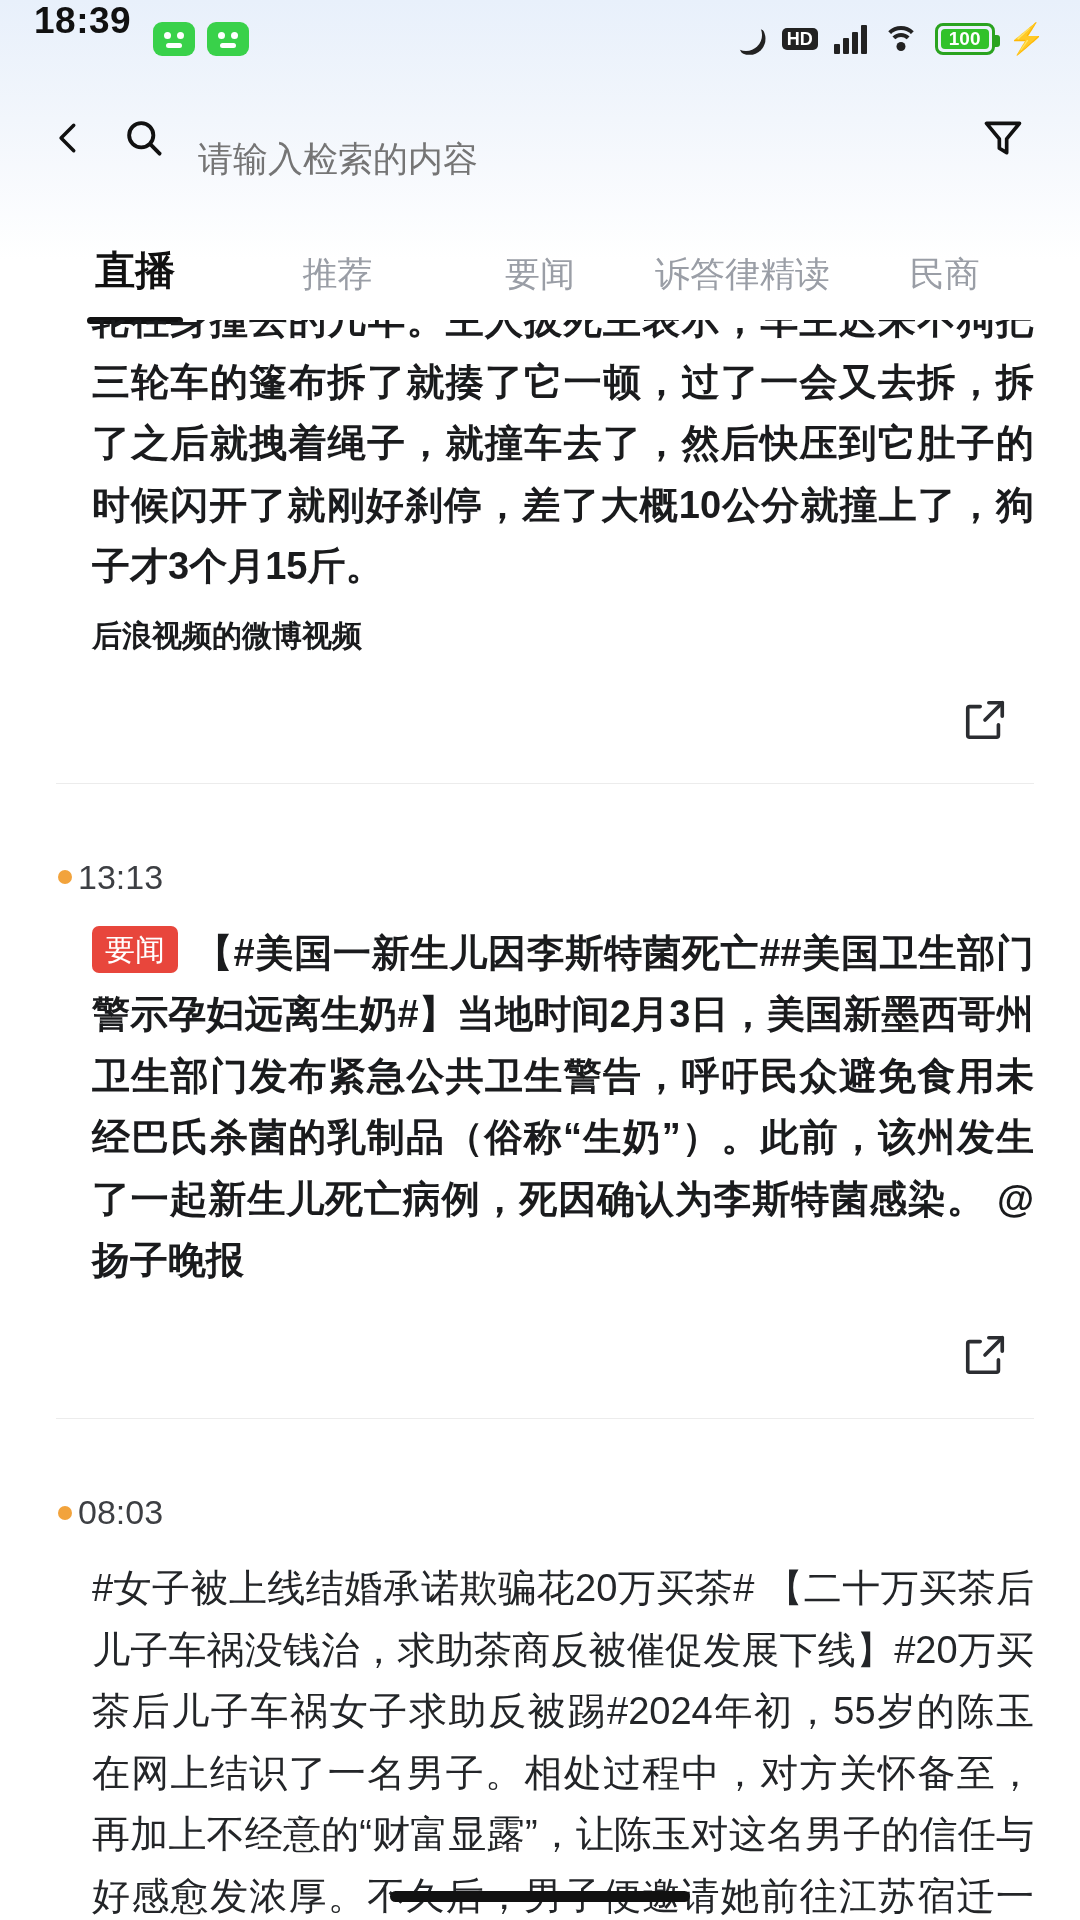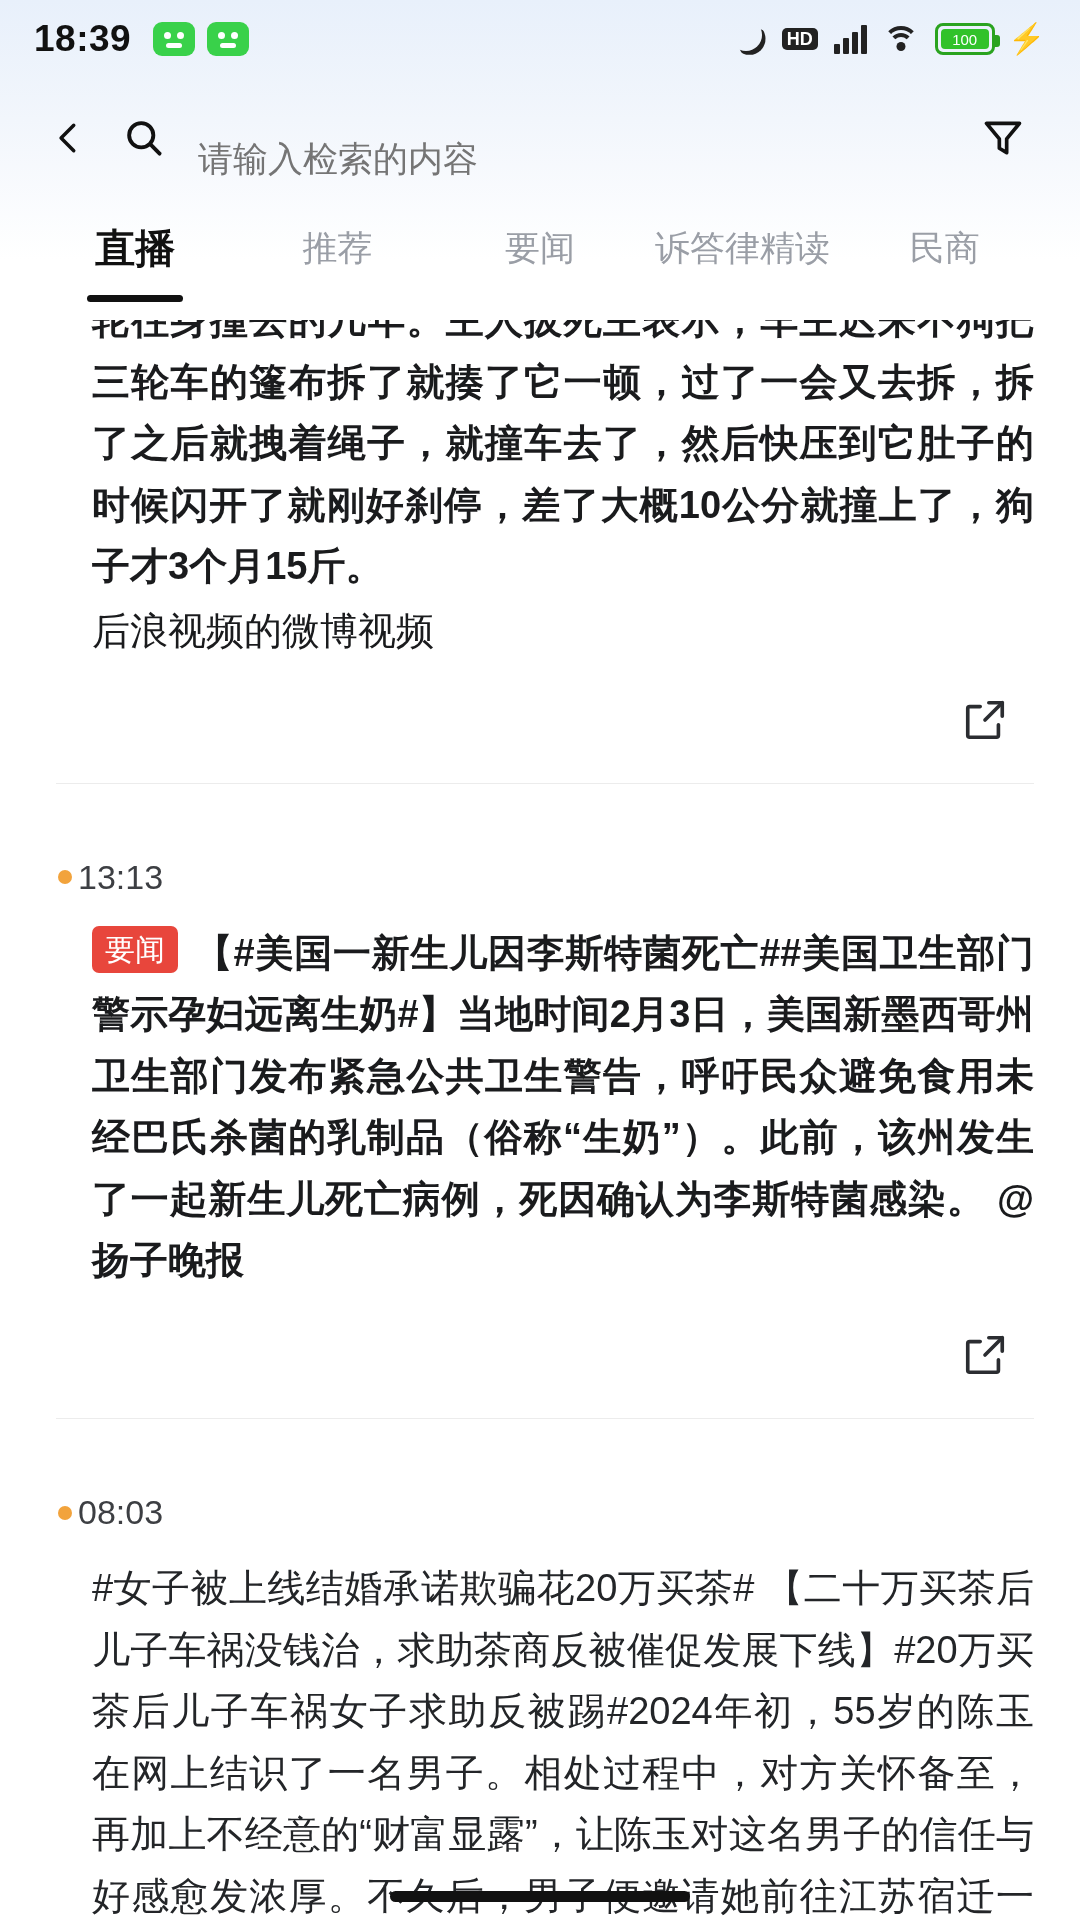--- a/index.html
+++ b/index.html
@@ -16,21 +16,20 @@
     height: 1920px;
     background: linear-gradient(180deg, #e8f0fb 0%, #f2f6fc 120px, #ffffff 260px);
     display: flex;
     flex-direction: column;
   }
 
   
   .status-bar {
     height: 78px;
     display: flex;
-    align-items: center;
     padding: 0 34px;
     flex: none;
   }
   .status-time {
     font-size: 37px;
     font-weight: bold;
     color: #111;
     letter-spacing: 0.5px;
   }
   .status-left-icons {
@@ -139,22 +138,22 @@
     border-radius: 0 3px 3px 0;
   }
   .battery-fill {
     position: absolute;
     inset: 3px;
     background: #31c22a;
     border-radius: 4px;
   }
   .battery-text {
     position: relative;
-    font-size: 15px;
-    font-weight: normal;
+    font-size: 19px;
+    font-weight: bold;
     color: #ffffff;
     z-index: 2;
   }
   .bolt {
     font-size: 30px;
     color: #111;
     line-height: 1;
     margin-left: -2px;
   }
 
@@ -190,21 +189,21 @@
   .filter-btn {
     width: 86px; height: 70px;
     display: flex; align-items: center; justify-content: center;
   }
   .filter-btn svg { width: 44px; height: 44px; }
 
   
   .tabs {
     height: 100px;
     display: flex;
-    align-items: center;
+    align-items: flex-end;
     flex: none;
     padding: 0 34px;
     position: relative;
   }
   .tab {
     flex: 1;
     text-align: center;
     font-size: 35px;
     color: #9a9ea6;
     position: relative;
@@ -278,25 +277,25 @@
     color: #ffffff;
     font-size: 30px;
     font-weight: normal;
     border-radius: 7px;
     padding: 4px 13px;
     line-height: 1.3;
     vertical-align: 6px;
     margin-right: 16px;
   }
   .post-source {
-    font-size: 38px;
-    font-weight: normal;
+    font-size: 30px;
+    font-weight: bold;
     color: #1a1b1d;
     padding-left: 36px;
-    margin-top: 8px;
+    margin-top: 18px;
   }
   .share-row {
     display: flex;
     justify-content: flex-end;
     padding: 40px 26px 0 0;
   }
   .share-icon svg { width: 46px; height: 46px; }
   .divider {
     height: 1px;
     background: #ececec;

